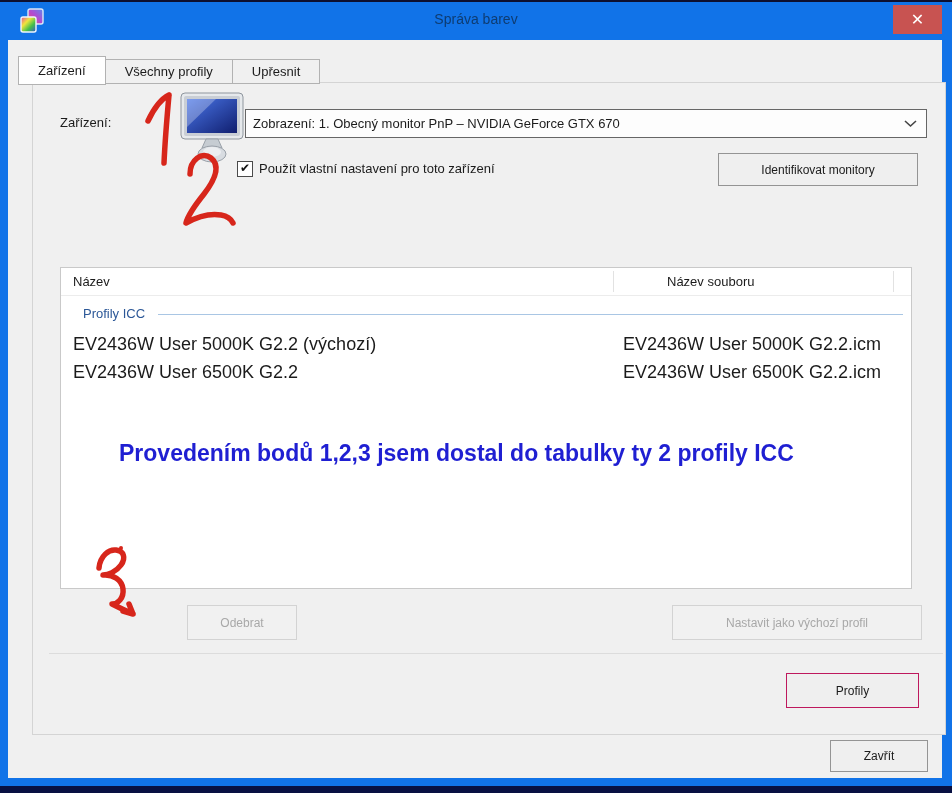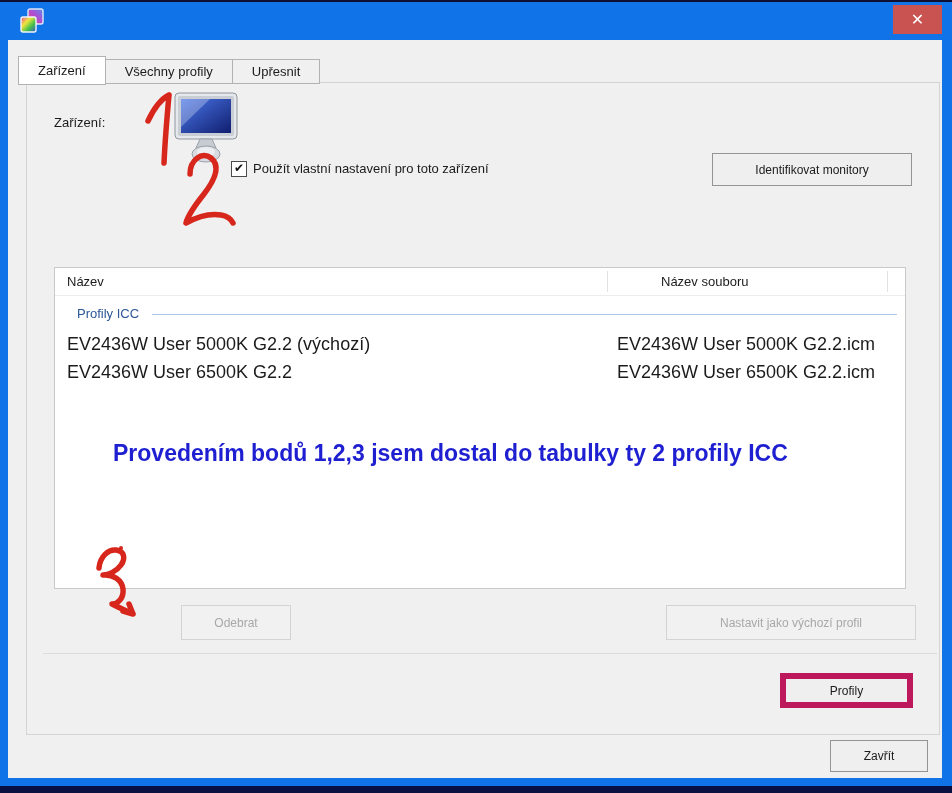--- a/index.html
+++ b/index.html
@@ -18,38 +18,38 @@
   #client{position:absolute;left:8px;top:40px;width:934px;height:738px;background:#f0f0f0;}
 
   
   #tabs{position:absolute;left:10px;top:16px;display:flex;align-items:flex-end;z-index:3;}
   .tab{font-size:13px;color:#1b1b1b;padding:0 19px;line-height:23px;height:23px;
     border:1px solid #b2b2b2;border-left:none;background:#f0f0f0;}
   .tab.first{border-left:1px solid #b2b2b2;}
   .tab.active{background:#fff;height:27px;line-height:27px;border-left:1px solid #b2b2b2;
     margin-bottom:-1px;position:relative;z-index:4;}
 
-  #tabpage{position:absolute;left:18px;top:42px;width:912px;height:651px;
+  #tabpage{position:absolute;left:24px;top:42px;width:912px;height:651px;
     border:1px solid #d4d4d4;background:#f0f0f0;}
 
   .lbl{position:absolute;font-size:13px;color:#1b1b1b;}
 
   
   #device-dropdown{position:absolute;left:212px;top:26px;width:673px;height:27px;background:#fdfdfd;
     border:1px solid #666;display:flex;align-items:center;font-size:13px;color:#1b1b1b;padding-left:7px;box-sizing:content-box;}
   #device-dropdown .chev{position:absolute;right:9px;top:10px;}
 
   
   #own-settings-checkbox{position:absolute;left:204px;top:78px;width:14px;height:14px;background:#fff;
     border:1px solid #4a4a4a;font-size:12px;line-height:13px;text-align:center;color:#111;}
 
   .btn{position:absolute;background:#efefef;border:1px solid #949494;font-size:12px;color:#1b1b1b;
     display:flex;align-items:center;justify-content:center;box-sizing:border-box;text-align:center;}
   .btn.disabled{border-color:#d3d3d3;color:#a8a8a8;background:#f1f1f1;}
-  .btn.default{border:6px solid #be185d;}
+  .btn.default{border:1px solid #be185d;}
 
   #identify-btn{left:685px;top:70px;width:200px;height:33px;}
   #add-btn{left:29px;top:522px;width:110px;height:35px;}
   #remove-btn{left:154px;top:522px;width:110px;height:35px;}
   #setdefault-btn{left:639px;top:522px;width:250px;height:35px;}
   #profiles-btn{left:753px;top:590px;width:133px;height:35px;}
   #close-dialog-btn{left:822px;top:700px;width:98px;height:32px;}
 
   
   #profile-table{position:absolute;left:27px;top:184px;width:850px;height:320px;background:#fff;
@@ -84,20 +84,21 @@
       </linearGradient>
       <linearGradient id="rg2" x1="1" y1="0" x2="0" y2="1">
         <stop offset="0" stop-color="#5a8af0"></stop>
           <stop offset="0.5" stop-color="#b44ad0"></stop>
         <stop offset="1" stop-color="#f05a5a"></stop>
       </linearGradient>
     </defs>
     <rect x="9" y="1" width="15" height="15" rx="2" fill="url(#rg2)" stroke="#dce8f8" stroke-width="1.4"></rect>
     <rect x="2" y="9" width="15" height="15" rx="2" fill="url(#rg1)" stroke="#f0f6fc" stroke-width="1.4"></rect>
   </svg>
+  <div id="title">Správa barev</div>
   <div id="close-btn">
     <span>✕</span>
   </div>
 
   <div id="client">
 
     <div id="tabs">
       <div class="tab first active">Zařízení</div>
       <div class="tab">Všechny profily</div>
       <div class="tab">Upřesnit</div>
@@ -116,20 +117,26 @@
         </defs>
         <rect x="3" y="2" width="62" height="46" rx="4" fill="#e6e9ec" stroke="#8f969e"></rect>
         <rect x="6" y="5" width="56" height="40" rx="2" fill="#c9ced5"></rect>
         <rect x="9" y="8" width="50" height="34" fill="url(#scr)"></rect>
         <polygon points="9,8 38,8 9,36" fill="rgba(255,255,255,0.28)"></polygon>
         <path d="M28 48 h12 l4 9 h-20 z" fill="#c6ccd2" stroke="#9aa1a9"></path>
         <ellipse cx="34" cy="63" rx="14" ry="8" fill="#d8dce1" stroke="#9aa1a9"></ellipse>
         <ellipse cx="34" cy="61" rx="9" ry="5" fill="#eceef1"></ellipse>
       </svg>
 
+      <div id="device-dropdown">
+        <span>Zobrazení: 1. Obecný monitor PnP – NVIDIA GeForce GTX 670</span>
+        <svg class="chev" width="13" height="8" viewBox="0 0 13 8">
+          <polyline points="1,1 6.5,6 12,1" fill="none" stroke="#444" stroke-width="1.6"></polyline>
+        </svg>
+      </div>
 
       <div id="own-settings-checkbox">
         <span>✔</span>
       </div>
       <div class="lbl" style="left:226px;top:78px;">Použít vlastní nastavení pro toto zařízení</div>
 
       <div id="identify-btn" class="btn">
         <span>Identifikovat monitory</span>
       </div>
 

